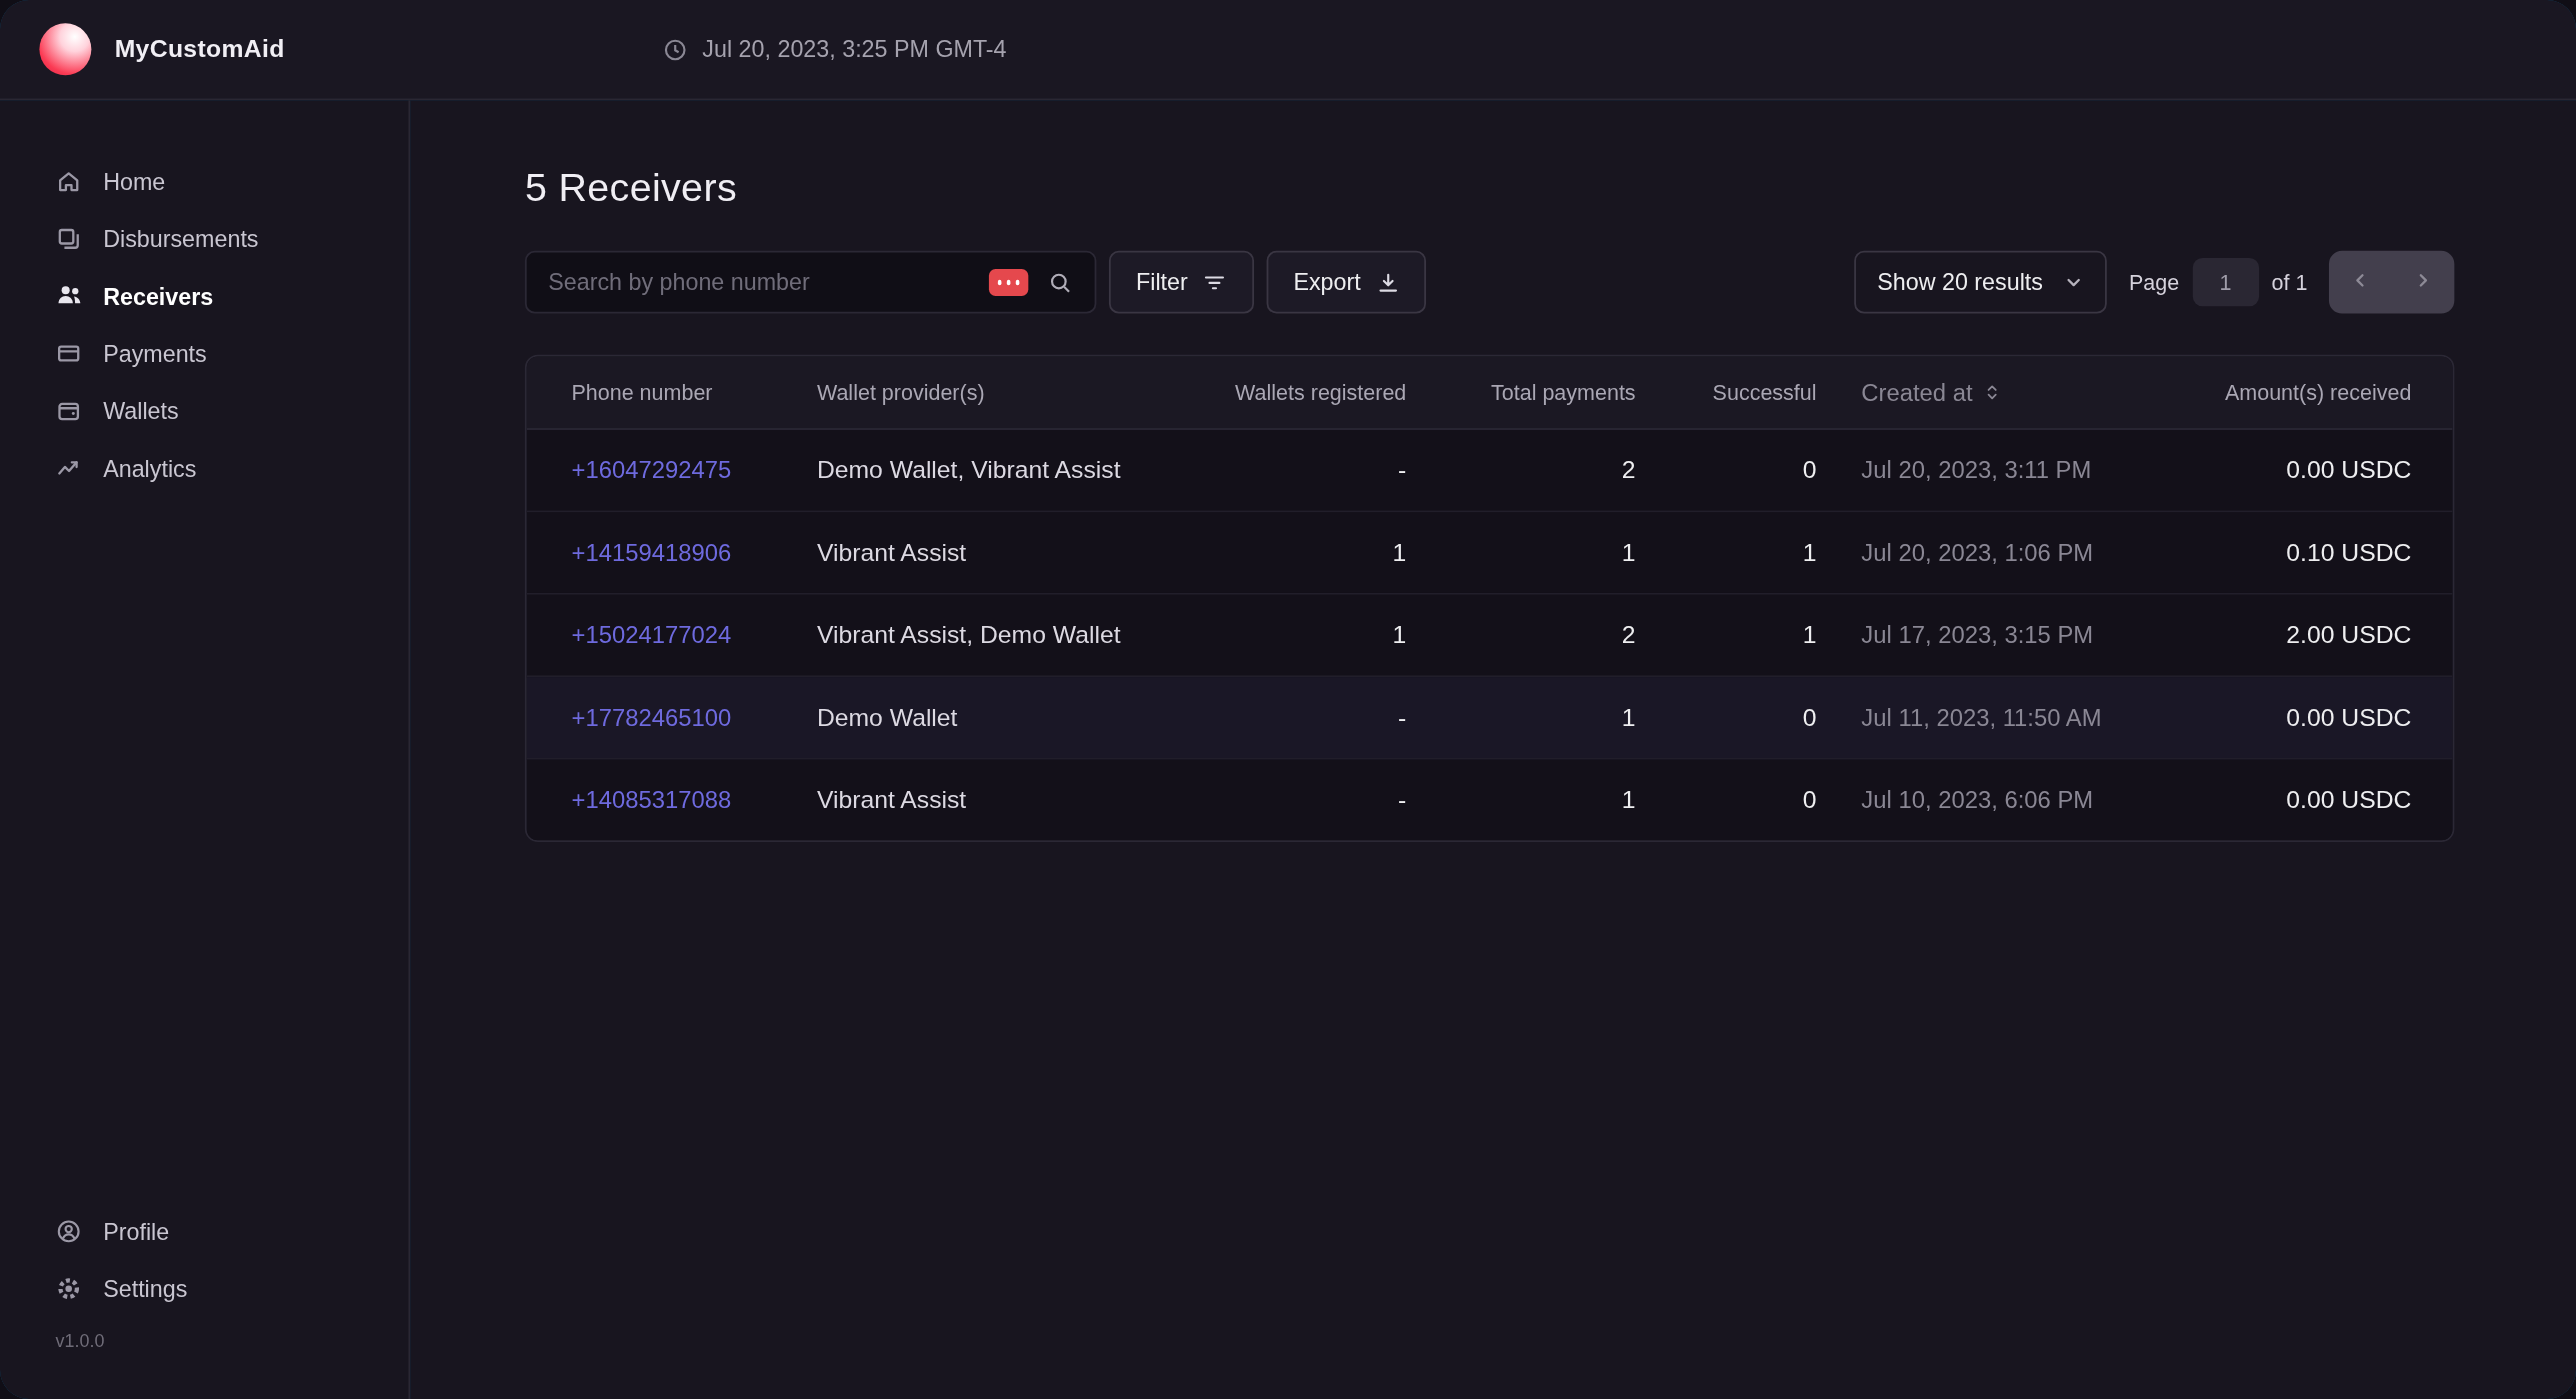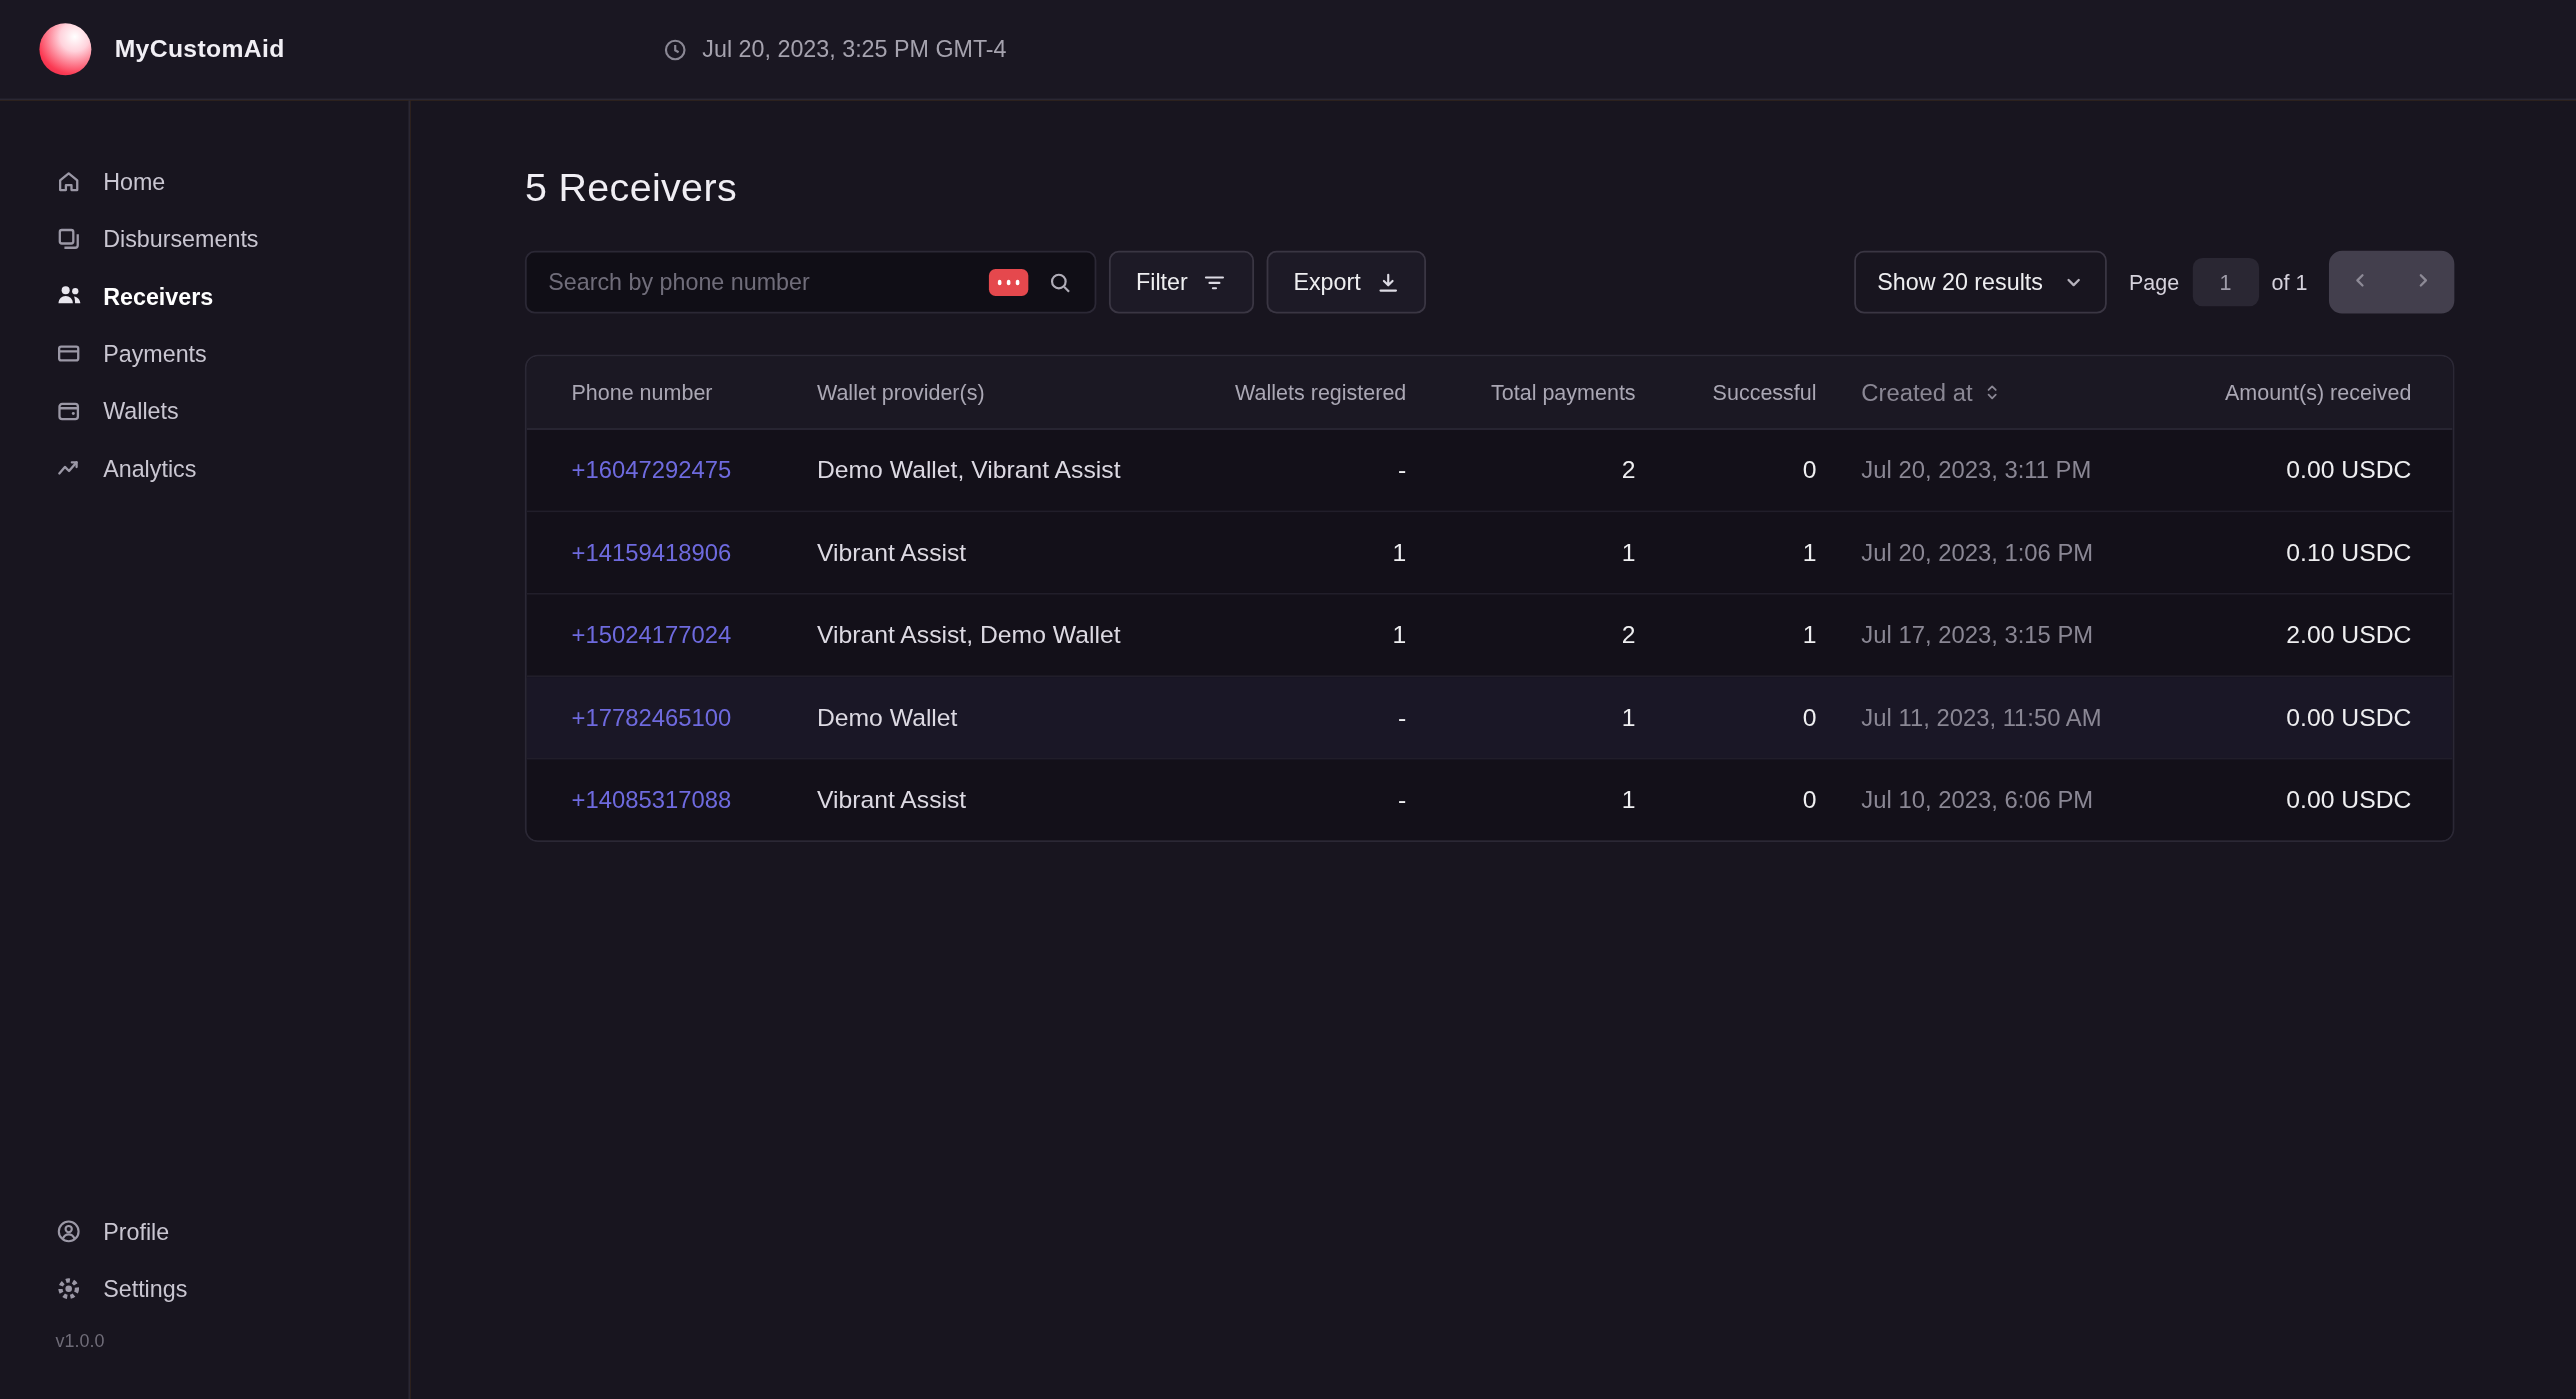--- a/index.html
+++ b/index.html
@@ -6,21 +6,22 @@
     margin: 0;
     padding: 0;
     background: #100e16;
     font-family: "Liberation Sans", "DejaVu Sans", sans-serif;
   }
   .viewport {
     width: 2576px;
     height: 1399px;
     overflow: hidden;
     position: relative;
-    background: #a16207;
+    background: #0c4a6e;
+    border-radius: 29px;
   }
   .stage {
     width: 1438px;
     height: 781px;
     transform: scale(1.7915);
     transform-origin: 0 0;
     display: flex;
     flex-direction: column;
     color: #eeeef0;
   }

